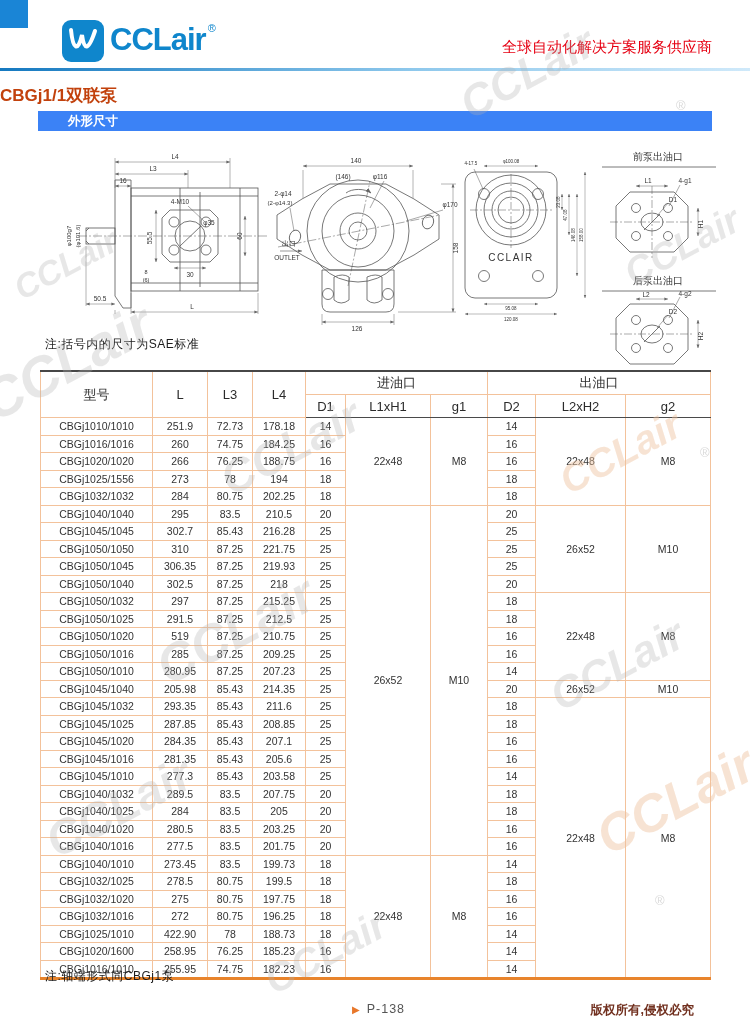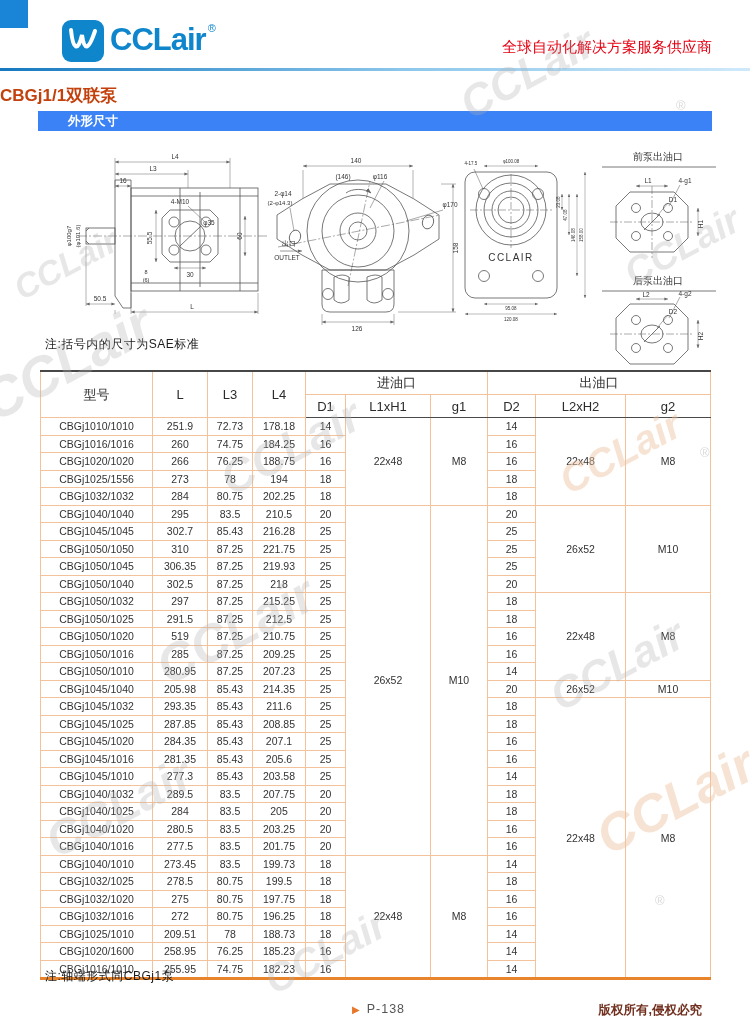--- a/index.html
+++ b/index.html
@@ -29,21 +29,21 @@
   th,td{border:1px solid #f3c29b;font-weight:normal;text-align:center;color:#333;
         overflow:hidden;white-space:nowrap;padding:0}
   thead th{font-size:13px;height:22px;color:#2b2b2b}
   thead tr:nth-child(2) th{border-bottom:1px solid #4a4a4a}
   tbody tr:first-child td{border-top:1px solid #4a4a4a}
   tbody td{font-size:10.5px;height:16.5px}
   
   .pageno{left:352px;top:1002px;display:flex;align-items:center}
   .tri{color:#e8772a;font-size:10px;margin-right:7px}
   .pno{color:#555;font-size:12.5px;letter-spacing:1px}
-  .copyright{right:48px;top:1002px;color:#71301f;font-weight:bold;font-size:12.5px}
+  .copyright{right:56px;top:1002px;color:#71301f;font-weight:bold;font-size:12.5px}
   
   .wm{position:absolute;color:#b3b3b3;opacity:.3;transform:rotate(-28deg);
       font-weight:bold;font-style:italic;pointer-events:none;white-space:nowrap;z-index:6}
   .wm.o{color:#eec3a0;opacity:.45}
   .reg{position:absolute;color:#b3b3b3;opacity:.5;font-size:13px;z-index:6;pointer-events:none}
 </style>
 </head>
 <body>
 
 <div class="abs corner"></div>
@@ -538,21 +538,21 @@
         <tr>
           <td>CBGj1032/1016</td>
           <td>272</td>
           <td>80.75</td>
           <td>196.25</td>
           <td>18</td>
           <td>16</td>
         </tr>
         <tr>
           <td>CBGj1025/1010</td>
-          <td>209.51</td>
+          <td>422.90</td>
           <td>78</td>
           <td>188.73</td>
           <td>18</td>
           <td>14</td>
         </tr>
         <tr>
           <td>CBGj1020/1600</td>
           <td>258.95</td>
           <td>76.25</td>
           <td>185.23</td>

